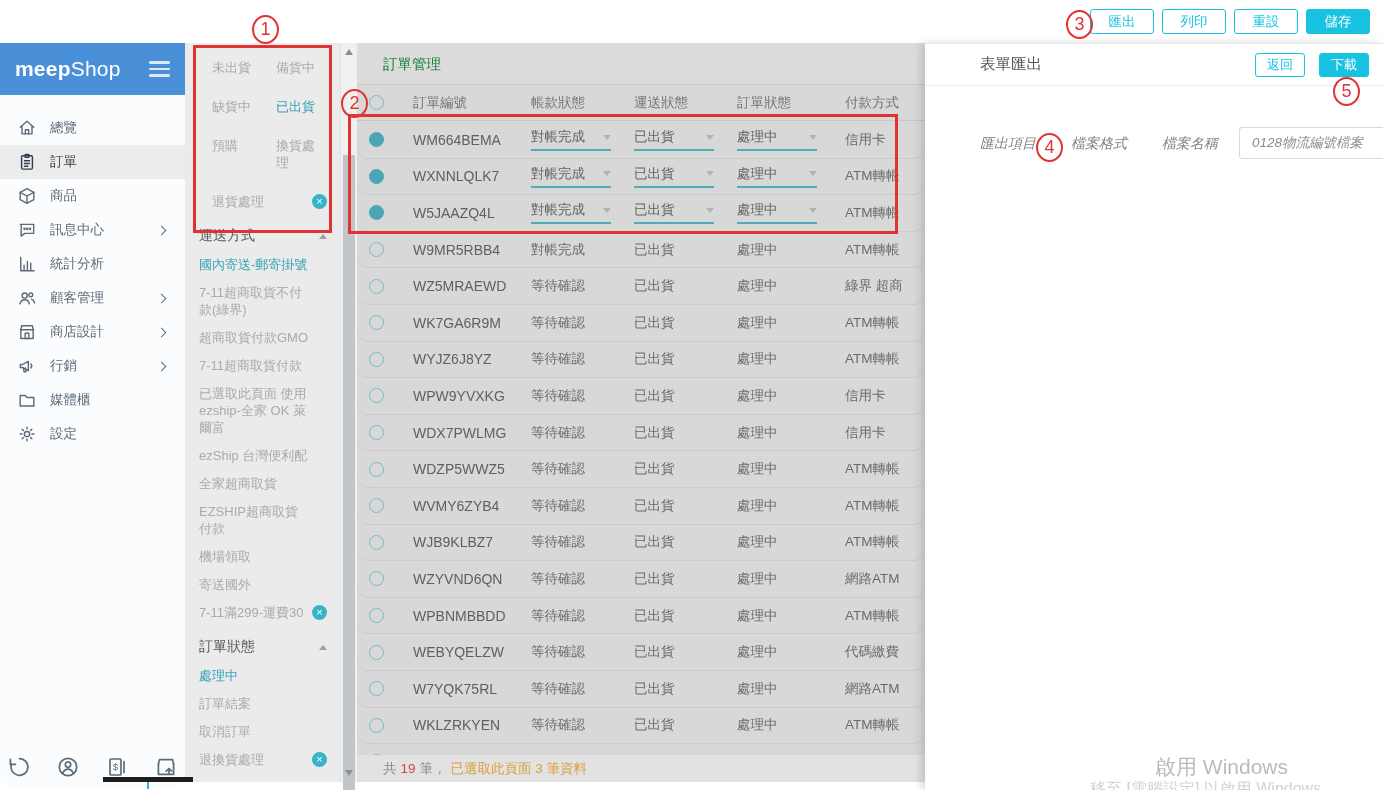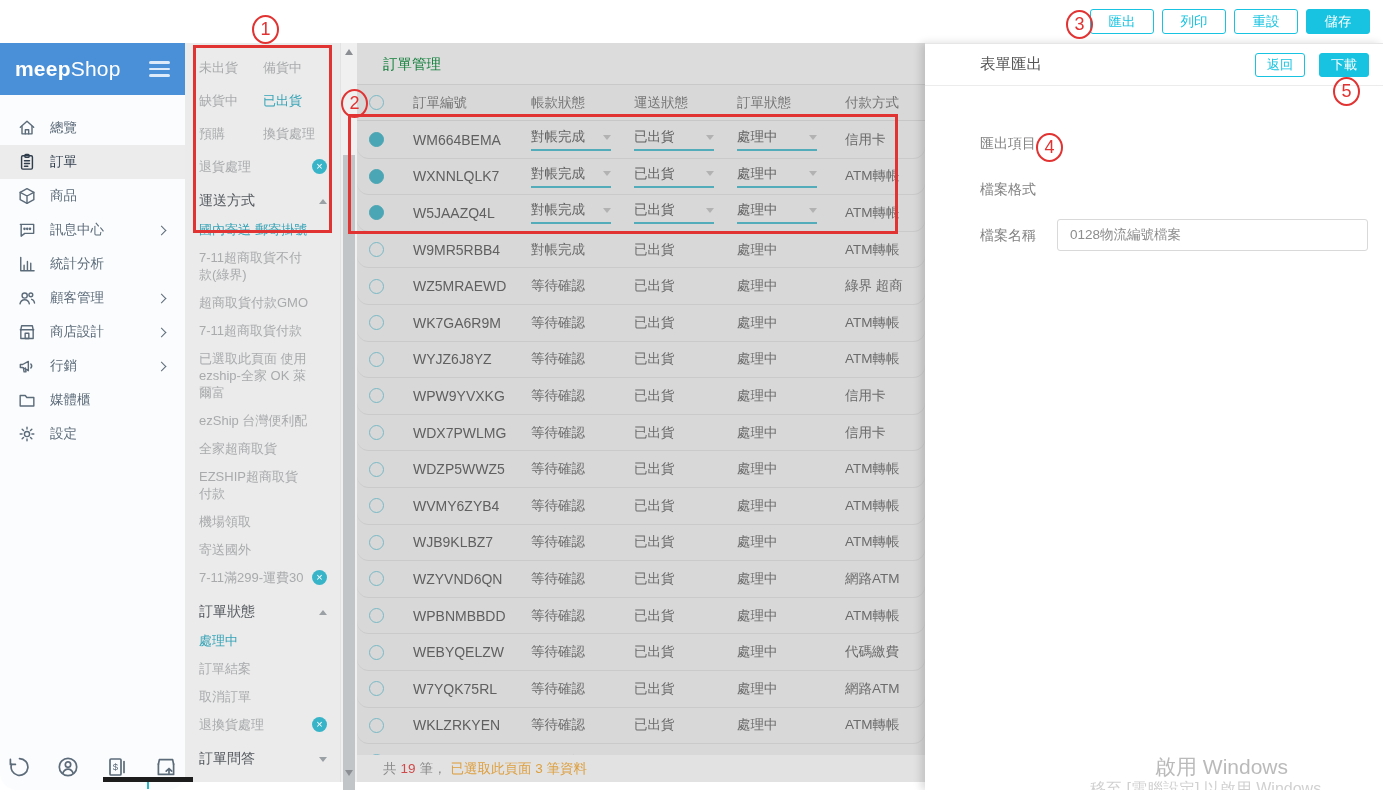--- a/index.html
+++ b/index.html
@@ -31,21 +31,21 @@
   .chev { width:7px; height:7px; border-right:1.6px solid #5c6b7a; border-top:1.6px solid #5c6b7a;
     transform:rotate(45deg); margin-left:auto; margin-right:20px; }
   .side-footer { position:absolute; left:0; right:0; bottom:7px; height:32px; display:flex;
     align-items:center; justify-content:space-between; padding:0 7px; }
   .side-footer .fico { width:24px; height:24px; color:#5c6b7a; cursor:pointer; }
   .side-footer svg { width:24px; height:24px; }
 
   
   .filter-panel { position:absolute; left:185px; top:43px; width:172px; bottom:8px; background:#ebebeb;
     z-index:4; padding:16px 30px 0 14px; overflow:hidden; font-size:13px; }
-  .status-grid { display:grid; grid-template-columns:64px auto; row-gap:16px; }
+  .status-grid { display:grid; grid-template-columns:64px auto; row-gap:22px;margin-left:13px; }
   .f-opt { color:#a8aaac; cursor:pointer; line-height:17px; position:relative; padding-right:18px; }
   .f-opt.sel { color:#35a3b6; }
   .status-grid .f-opt { padding-right:0; }
   .status-row-full { grid-column:1 / span 2; position:relative; padding-right:18px; }
   .xbadge { position:absolute; right:0; top:1px; width:15px; height:15px; border-radius:50%;
     background:#38b4c8; color:#fff; font-size:11px; line-height:15px; text-align:center; cursor:pointer; }
   .xbadge::before { content:"×"; }
   .f-section-title { margin-top:17px; margin-bottom:4px; display:flex; align-items:center;
     justify-content:space-between; color:#54595e; font-size:14px; cursor:pointer; }
   .f-section .f-opt { margin:11px 0; }
@@ -78,21 +78,21 @@
     display:flex; align-items:center; padding-left:26px; gap:4px; font-size:13.5px; color:#8a8a8a; }
   .tbl-footer .cnt { color:#cf4a4a; }
   .tbl-footer .selinfo { color:#dd9f3e; }
 
   
   .drawer { position:absolute; left:925px; top:43px; right:0; bottom:0; background:#fff; z-index:10;
     box-shadow:-4px 0 8px rgba(0,0,0,.14); border-top:1px solid #e6e6e6; }
   .drawer-head { height:42px; display:flex; align-items:center; padding:0 14px 0 55px; border-bottom:1px solid #ececec; }
   .drawer-title { flex:1; color:#555; font-size:15.5px; }
   .drawer-actions { display:flex; gap:14px; }
-  .drawer-body { padding:41px 0 0 55px; display:flex; flex-direction:column; gap:14px; }
+  .drawer-body { padding:41px 0 0 55px; display:flex; gap:14px;font-style:italic; }
   .field-row { display:flex; }
   .f-label { width:77px; line-height:32px; font-size:14px; color:#828282; }
   .f-control { width:311px; height:32px; border:1px solid #d9d9d9; border-radius:3px; background:#fff;
     display:flex; align-items:center; padding:0 26px 0 12px; font-size:13.5px; color:#8d8d8d; position:relative; }
   .f-control.focused { border-color:#33c6de; }
   .f-control .caret { position:absolute; right:10px; top:13px; border-left:4.5px solid transparent;
     border-right:4.5px solid transparent; border-top:5px solid #c4c4c4; }
 
   
   .ann-rect { position:absolute; border:3px solid #e23333; z-index:60; pointer-events:none; }

